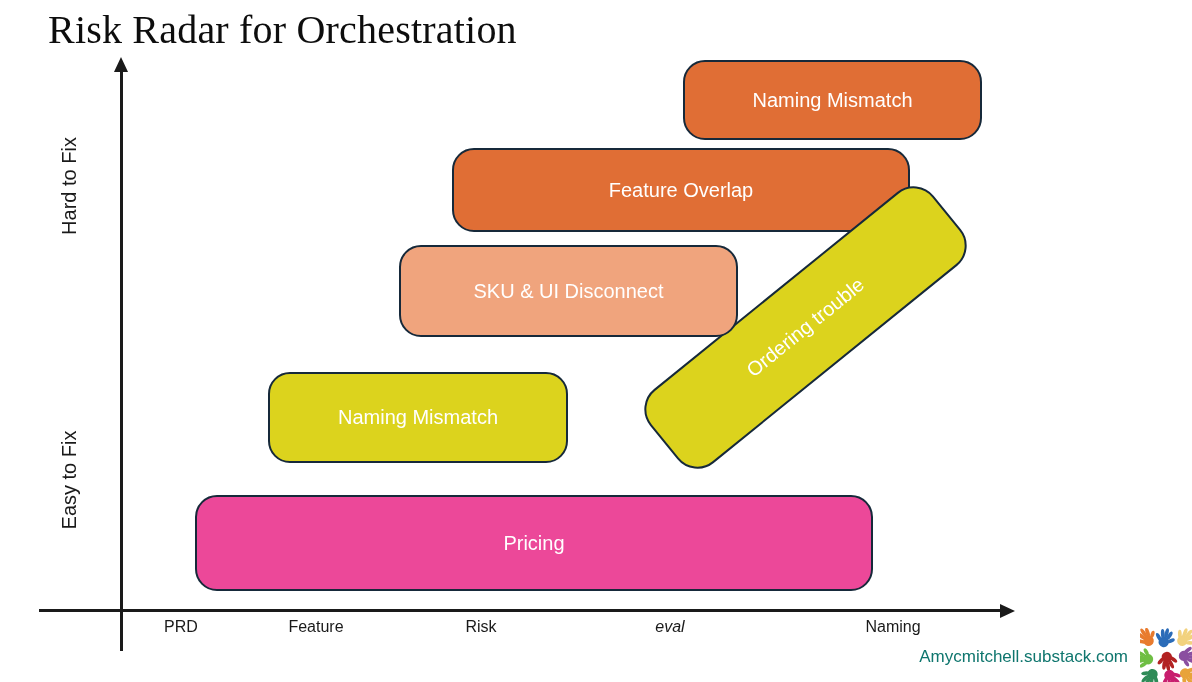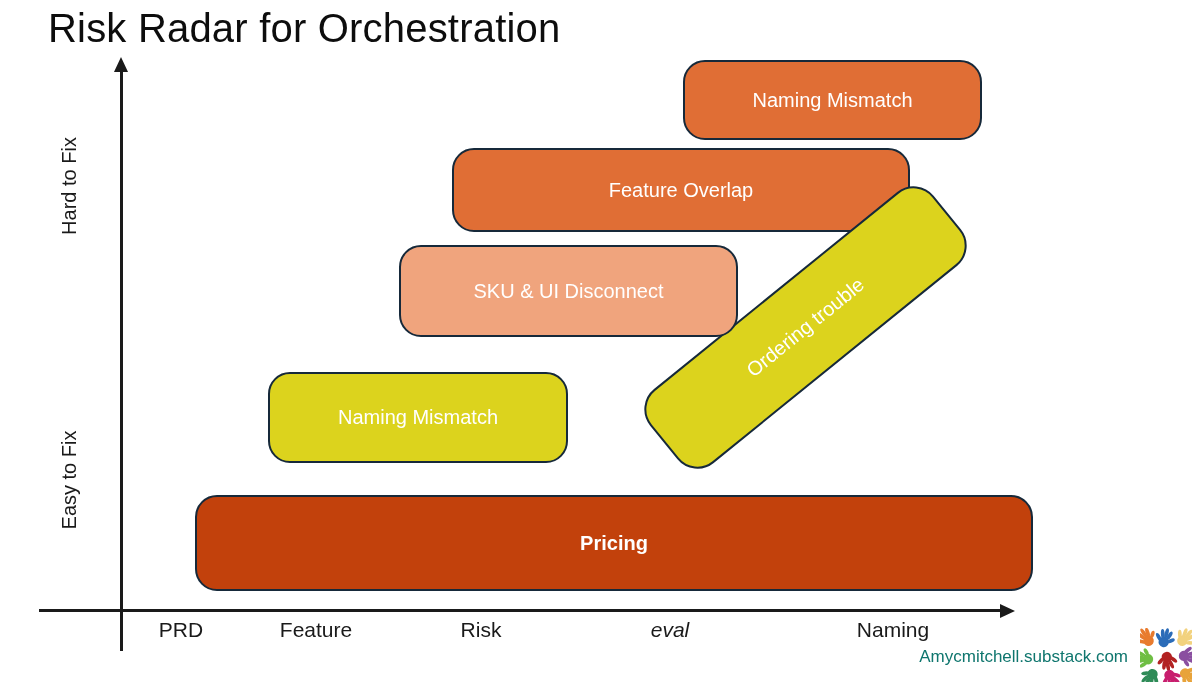--- a/index.html
+++ b/index.html
@@ -6,21 +6,21 @@
   .canvas{
     position:relative;
     width:1192px;height:682px;
     background:#ffffff;
     font-family:"Liberation Sans", sans-serif;
     overflow:hidden;
   }
   .title{
     position:absolute;left:48px;top:6px;
     font-size:40px;font-weight:500;color:#0d0d0d;
-    letter-spacing:0.2px;white-space:nowrap;margin:0;
+    letter-spacing:0.2px;white-space:nowrap;margin:0;font-family:Liberation Serif, serif;
   }
   
   .yaxis-line{position:absolute;left:120px;top:70px;width:3px;height:581px;background:#1a1a1a;}
   .yaxis-arrow{
     position:absolute;left:114px;top:57px;width:0;height:0;
     border-left:7px solid transparent;border-right:7px solid transparent;
     border-bottom:15px solid #1a1a1a;
   }
   .xaxis-line{position:absolute;left:39px;top:609px;width:963px;height:3px;background:#1a1a1a;}
   .xaxis-arrow{
@@ -30,35 +30,35 @@
   }
   .ylabel{
     position:absolute;left:69px;
     transform:translate(-50%,-50%) rotate(-90deg);
     font-size:20px;color:#1a1a1a;white-space:nowrap;
   }
   .ylabel.hard{top:186px;}
   .ylabel.easy{top:480px;}
   .xlabel{
     position:absolute;top:618px;transform:translateX(-50%);
-    font-size:21px;color:#1a1a1a;white-space:nowrap;
+    font-size:16px;color:#1a1a1a;white-space:nowrap;
   }
   
   .bar{
     position:absolute;
     display:flex;align-items:center;justify-content:center;
     border:2.5px solid #16293a;border-radius:22px;
     color:#ffffff;font-size:20px;white-space:nowrap;
     box-sizing:border-box;
   }
   .bar-nm-launch {left:683px;top:60px; width:299px;height:80px;background:#e06e35;z-index:4;}
   .bar-feature   {left:452px;top:148px;width:458px;height:84px;background:#e06e35;z-index:1;}
   .bar-sku       {left:399px;top:245px;width:339px;height:92px;background:#f0a47d;z-index:3;}
   .bar-nm-plan   {left:268px;top:372px;width:300px;height:91px;background:#dcd31d;z-index:1;}
-  .bar-pricing   {left:195px;top:495px;width:838px;height:96px;background:#c2410c;z-index:1;font-weight:bold;}
+  .bar-pricing   {left:195px;top:495px;width:678px;height:96px;background:#ec4899;z-index:1;}
   .bar-ordering  {
     left:622.5px;top:279.5px;width:365px;height:95px;background:#dcd31d;
     transform:rotate(-39deg);border-radius:26px;z-index:2;
   }
   
   .attribution{
     position:absolute;right:64px;top:647px;
     font-size:17px;color:#0f766e;white-space:nowrap;
   }
   .logo{position:absolute;left:1140px;top:628px;width:52px;height:54px;}

